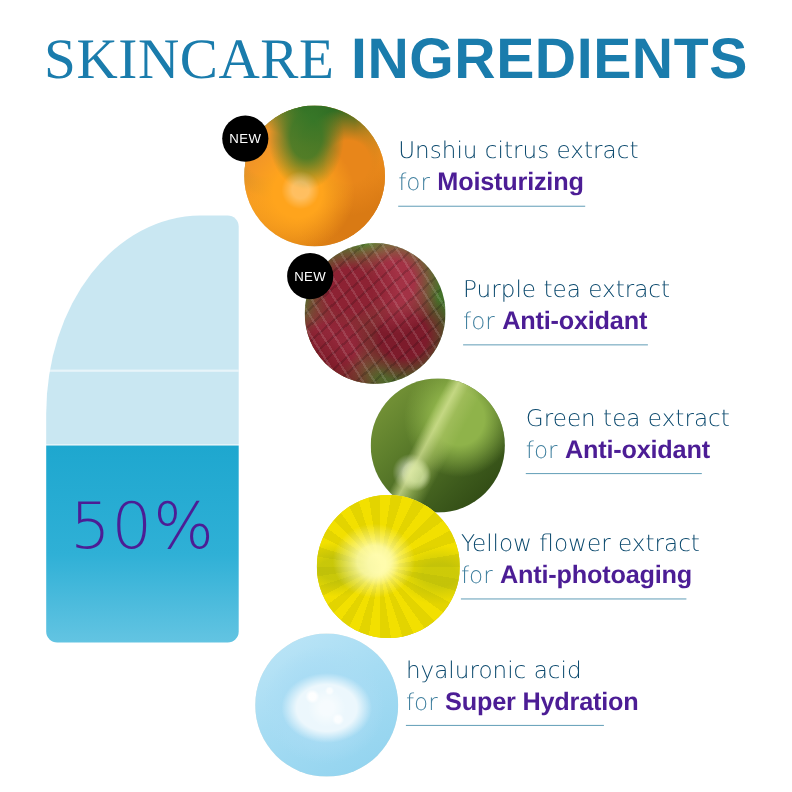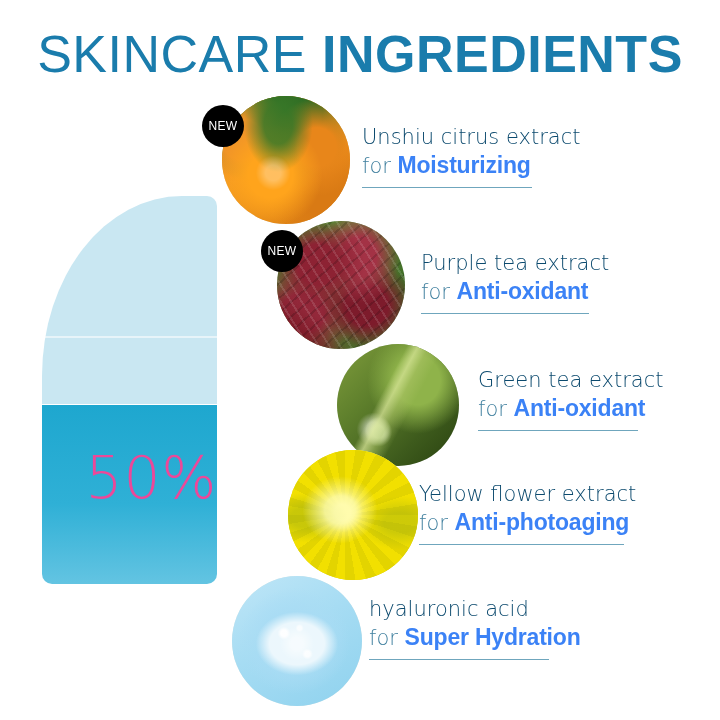--- a/index.html
+++ b/index.html
@@ -31,21 +31,21 @@
     width: 720px;
     text-align: center;
     white-space: nowrap;
     color: #1a7cac;
     font-size: 52px;
     line-height: 60px;
     letter-spacing: 0.5px;
   }
   .title .light {
     font-weight: 300;
-    font-family: Liberation Sans, sans-serif;
+    font-family: Liberation Serif, serif;
     font-stretch: condensed;
   }
   .title .bold {
     font-weight: bold;
     font-family: "Liberation Sans", sans-serif;
   }
 
   
   .bottle {
     position: absolute;
@@ -81,26 +81,25 @@
     background: linear-gradient(to bottom, #1ea7cf 0%, #2fb0d6 55%, #63c4e2 100%);
     border-bottom-left-radius: 10px;
     border-bottom-right-radius: 10px;
   }
   .bottle-pct {
     position: absolute;
     left: 0;
     top: 248px;
     width: 175px;
     text-align: center;
-    color: #ec4899;
+    color: #4c1d95;
     font-size: 58px;
     font-weight: 300;
     font-family: "DejaVu Sans", sans-serif;
     letter-spacing: 1px;
-    padding-left: 22px;
   }
 
   
   .row { position: absolute; }
 
   .thumb {
     position: absolute;
     border-radius: 50%;
     overflow: hidden;
     background: #dfe7e3;
@@ -225,21 +224,21 @@
   }
   .cap-line2 {
     font-size: 21px;
     line-height: 30px;
     white-space: nowrap;
     color: #3f7f9e;
     font-weight: 300;
     font-family: "DejaVu Sans", sans-serif;
   }
   .cap-line2 .benefit {
-    color: #3b82f6;
+    color: #4c1d95;
     font-weight: bold;
     font-size: 23px;
     font-family: "Liberation Sans", sans-serif;
     letter-spacing: -0.2px;
   }
   .cap-rule {
     margin-top: 6px;
     height: 1px;
     background: #6fa6bd;
   }

